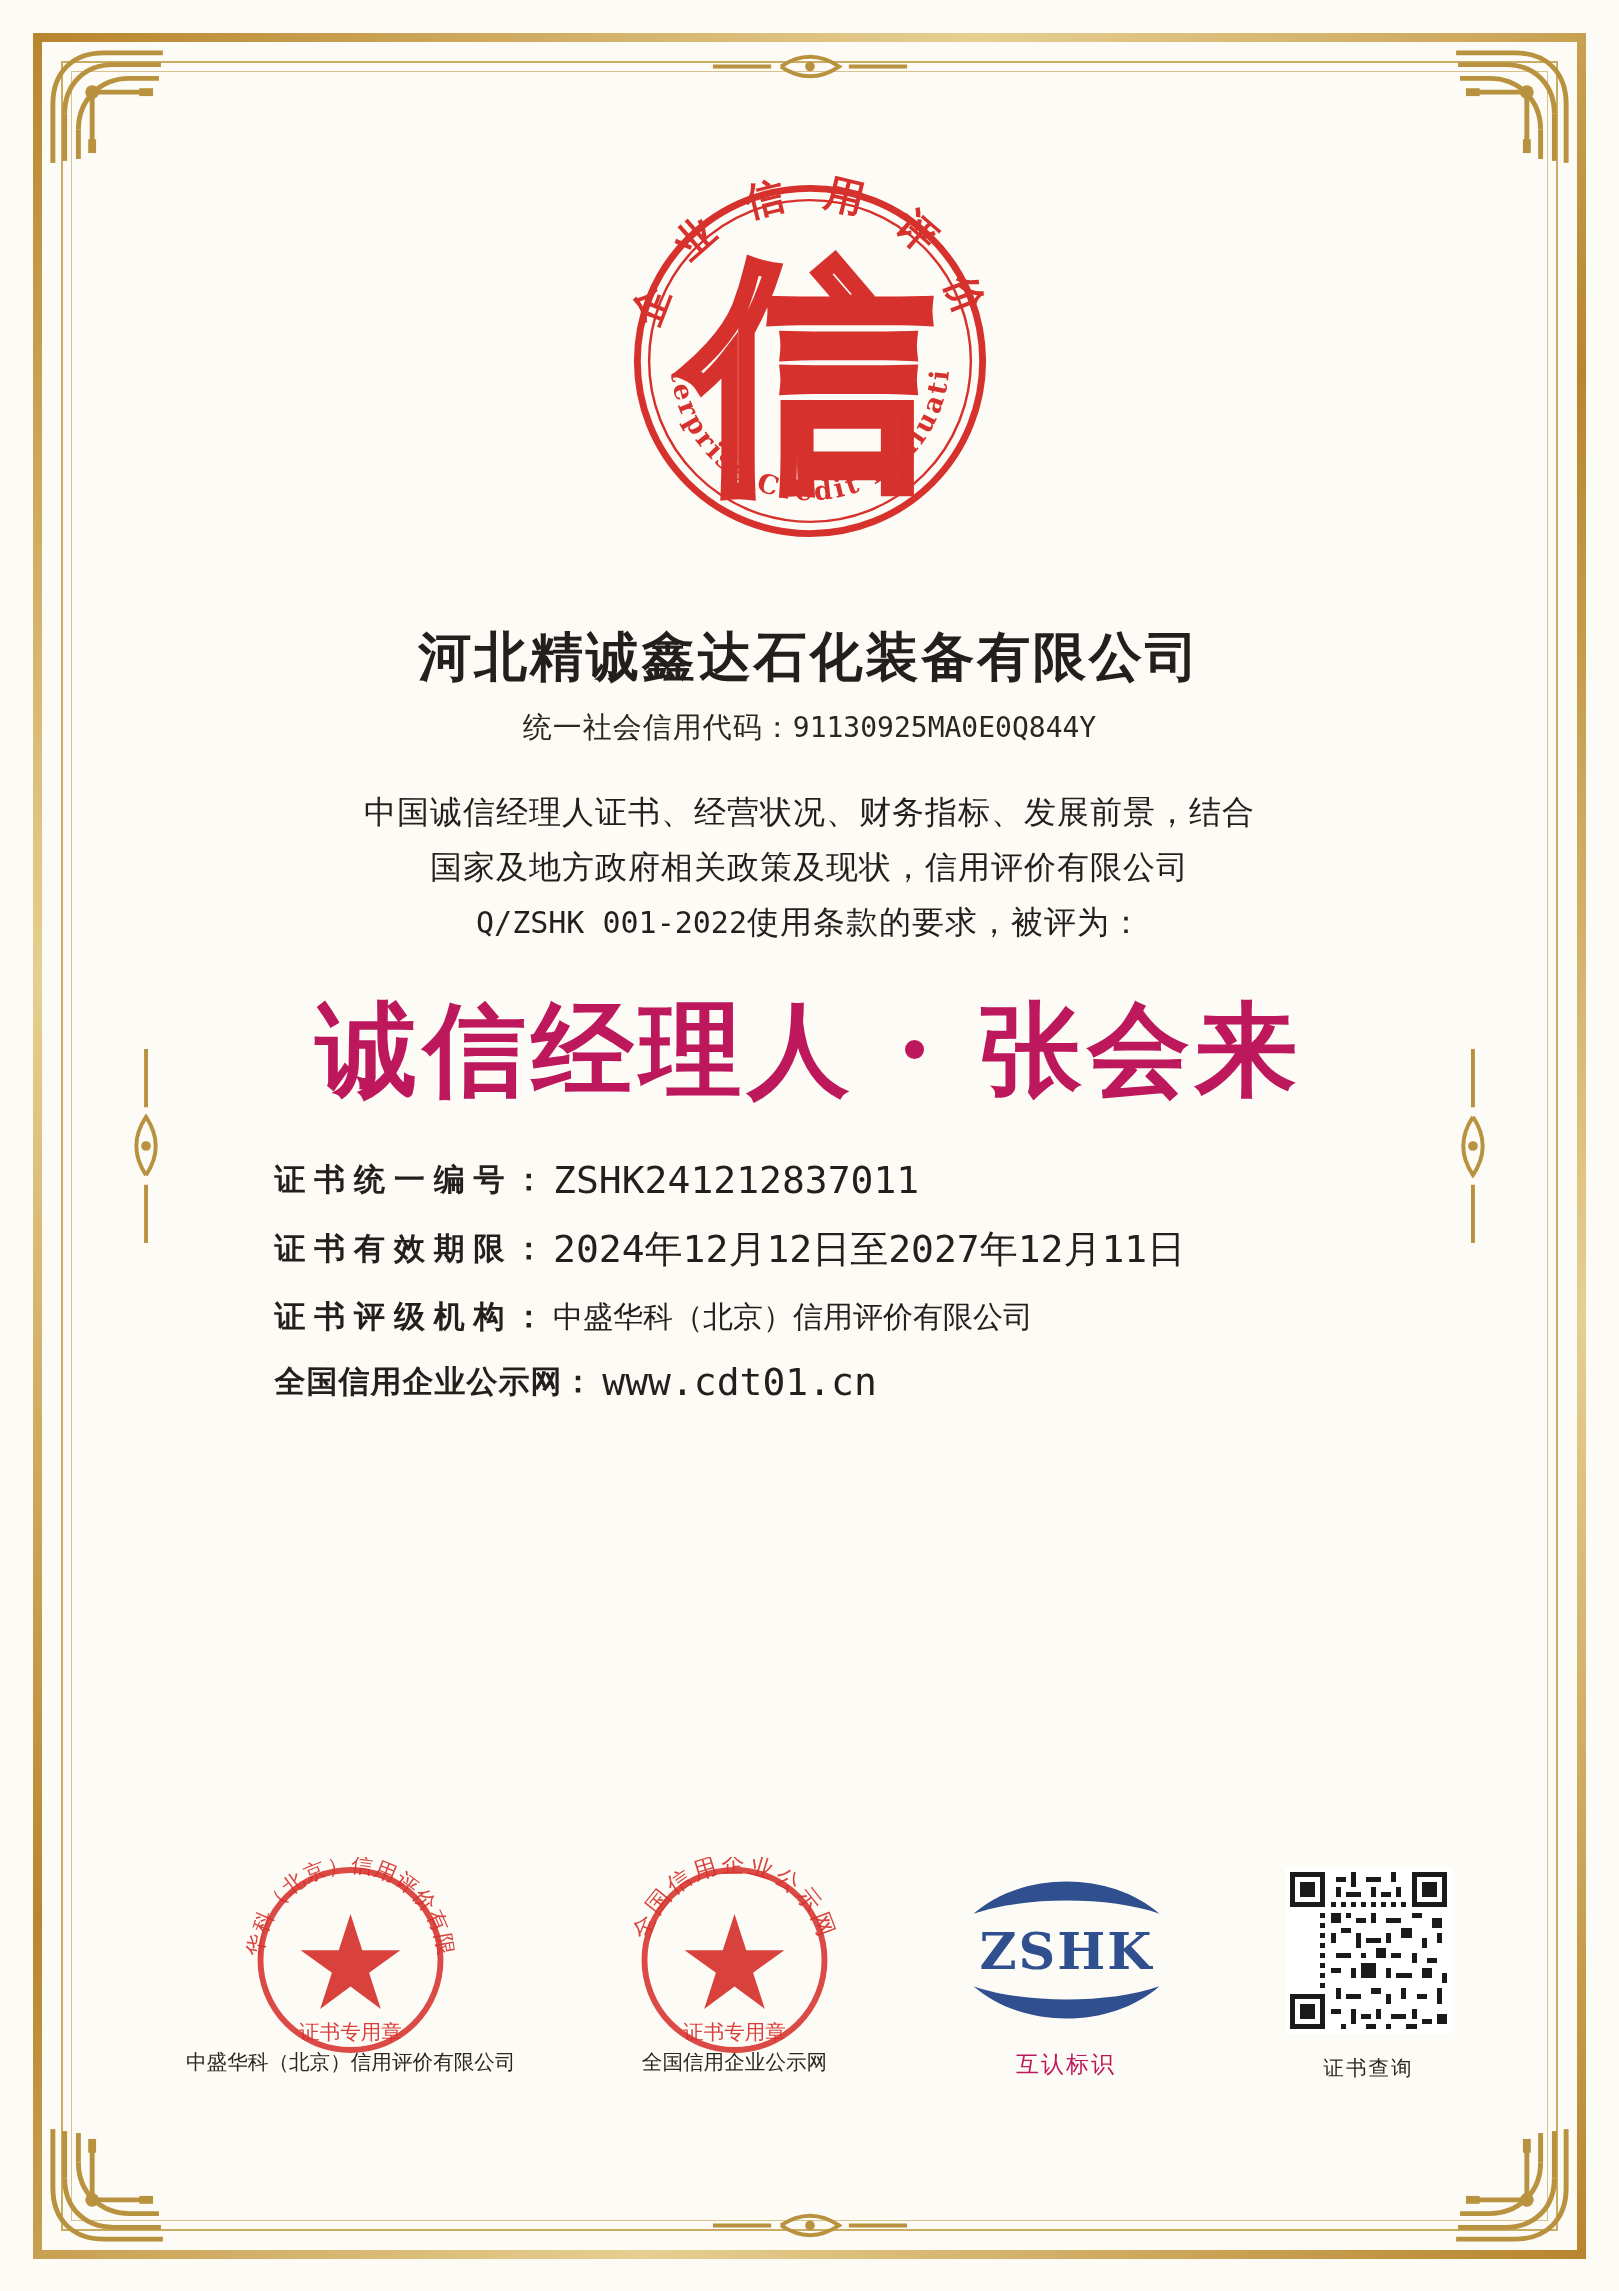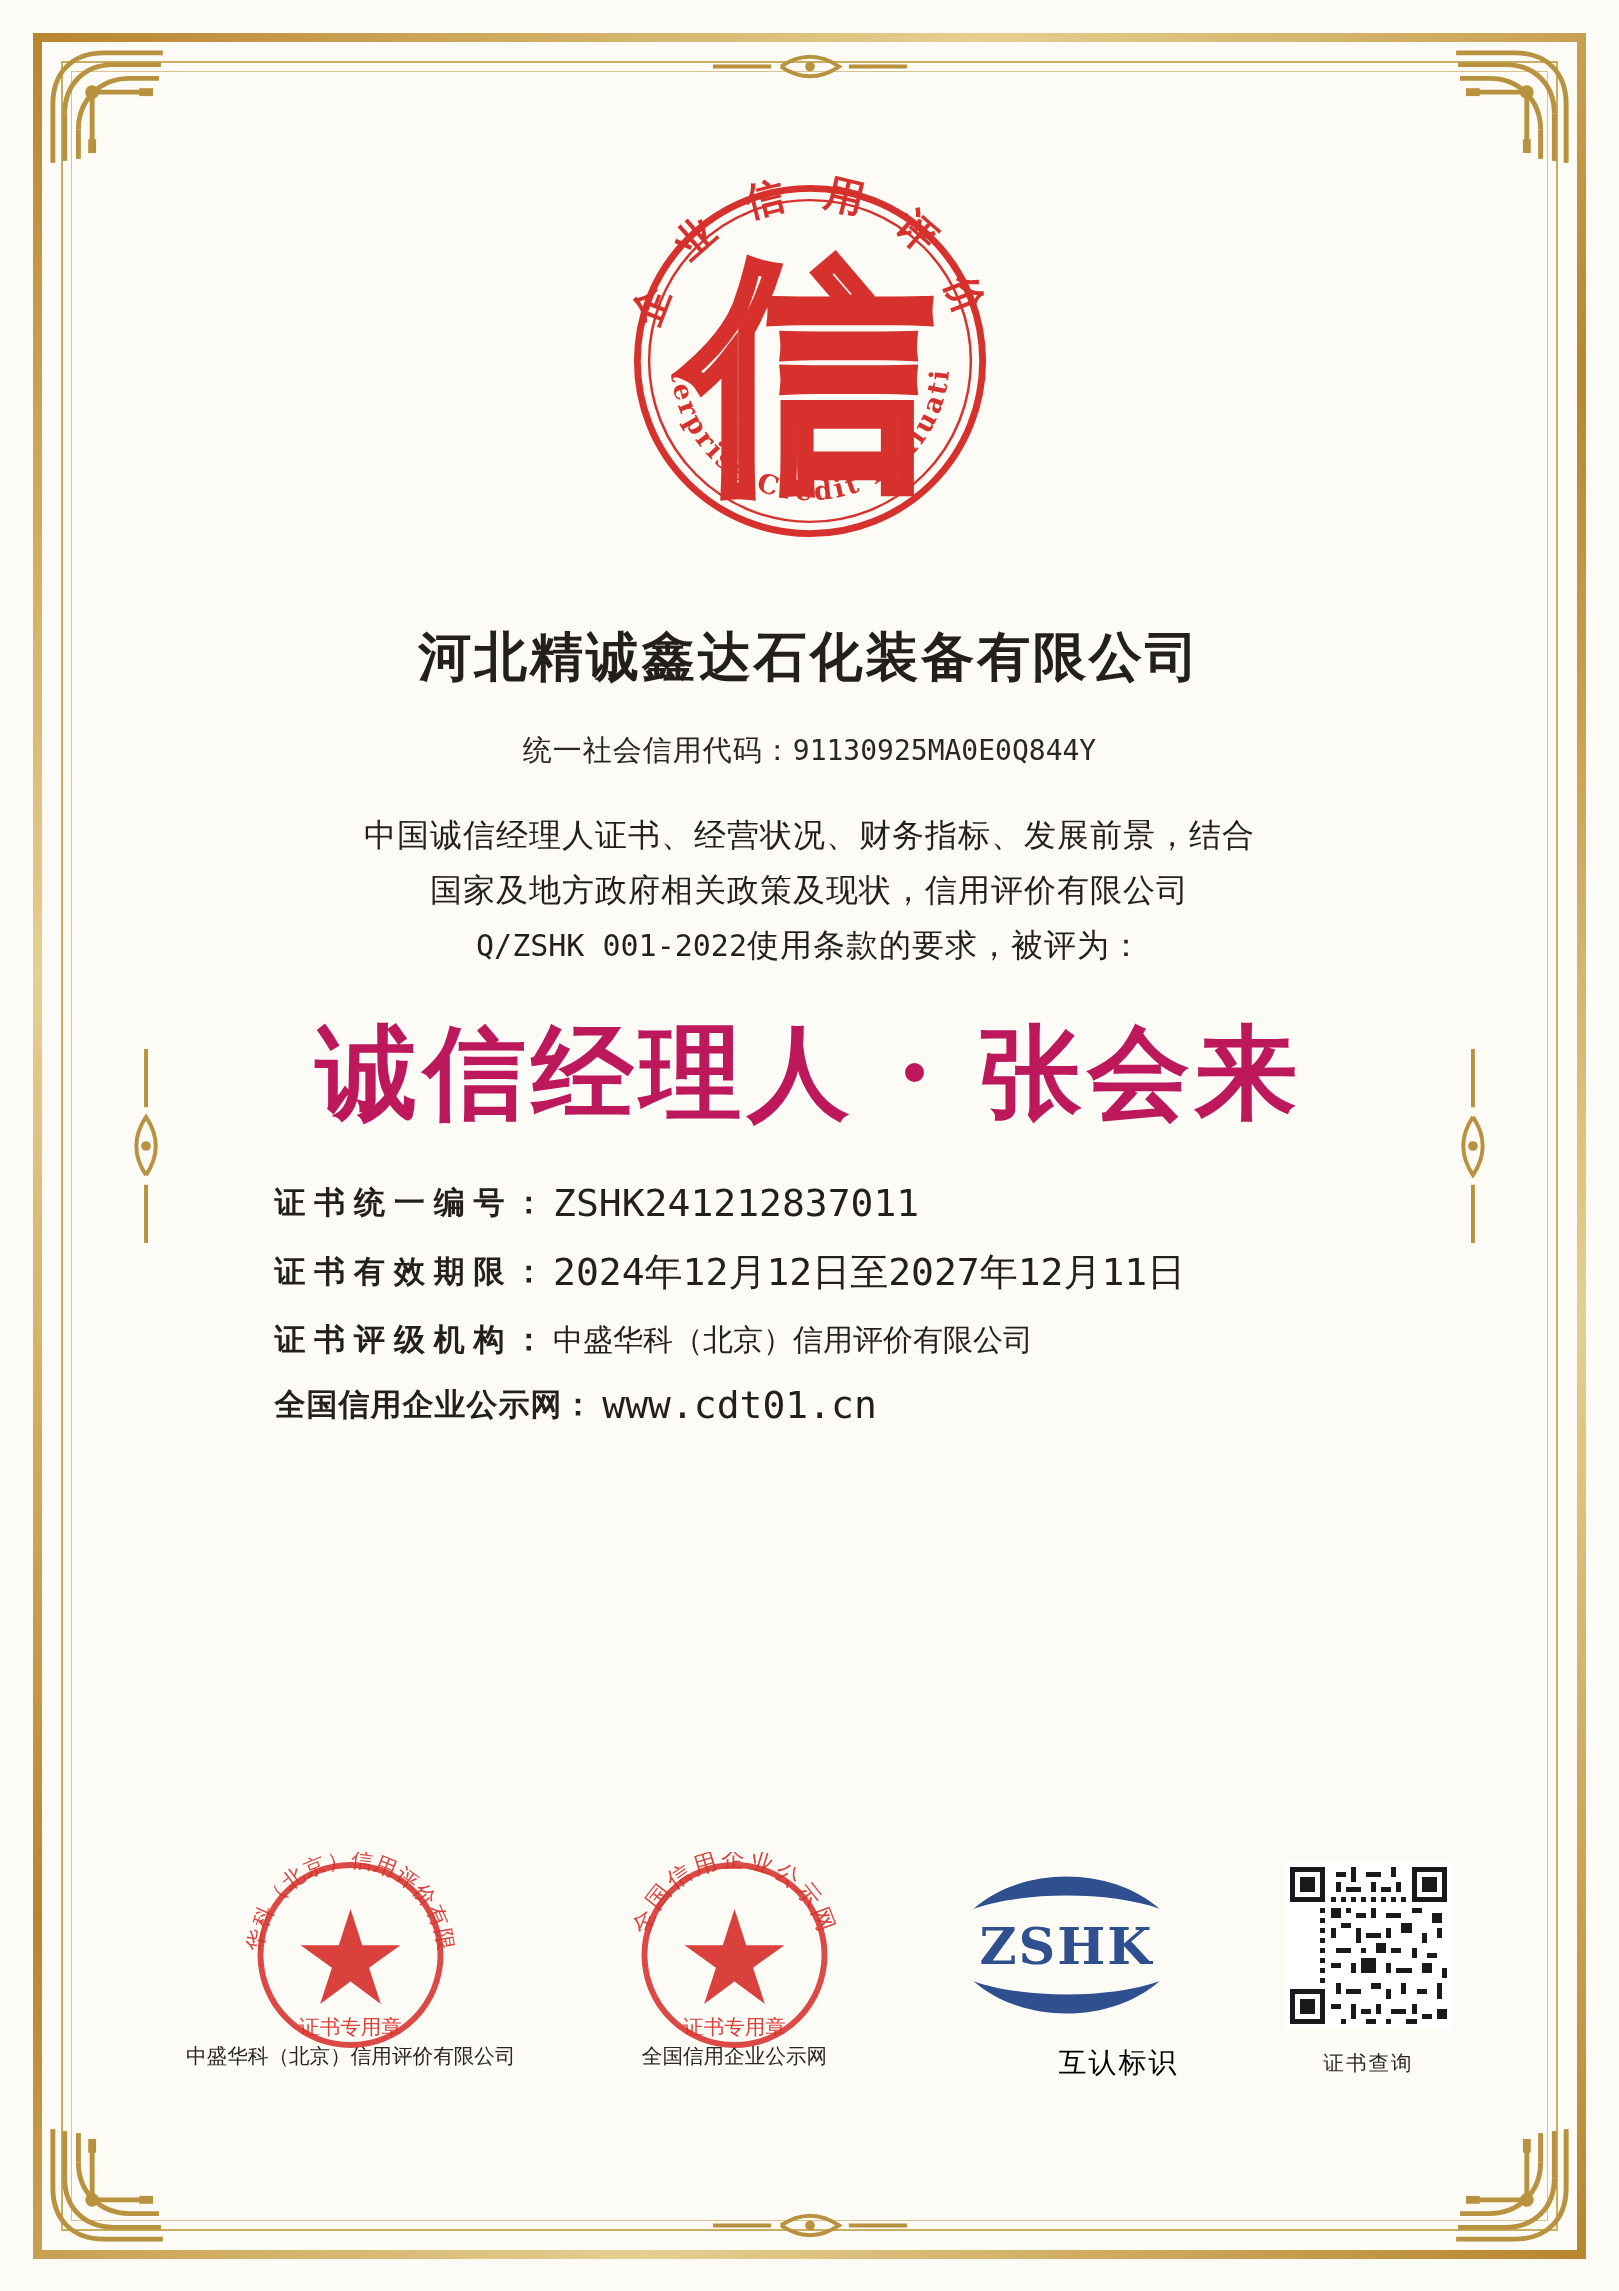--- a/index.html
+++ b/index.html
@@ -110,21 +110,21 @@
   .company-name {
     margin-top: 55px;
     font-family: "DejaVu Sans", sans-serif;
     font-size: 53px;
     font-weight: bold;
     letter-spacing: 2.9px;
     color: #241f1c;
   }
 
   .credit-code {
-    margin-top: 37px;
+    margin-top: 14px;
     font-family: "DejaVu Sans", sans-serif;
     font-size: 29px;
     color: #2b2622;
     letter-spacing: 1px;
   }
   .credit-code .code-val {
     font-family: "DejaVu Sans Mono", monospace;
     font-size: 28px;
     letter-spacing: 0px;
   }
@@ -219,25 +219,24 @@
     white-space: nowrap;
     letter-spacing: 0px;
   }
   .zshk-logo {
     width: 225px;
     height: 186px;
     position: relative;
   }
   .zshk-caption {
     font-family: "DejaVu Sans", sans-serif;
-    font-size: 28px;
-    color: #000000;
+    font-size: 23px;
+    color: #be185d;
     margin-top: 5.9px;
     letter-spacing: 2px;
-    text-align: right;
   }
   .qr-wrap {
     width: 167px;
     height: 167px;
     margin: 9.8px auto 0;
   }
   .qr-caption {
     font-family: "DejaVu Sans", sans-serif;
     font-size: 20.6px;
     color: #2b2622;

